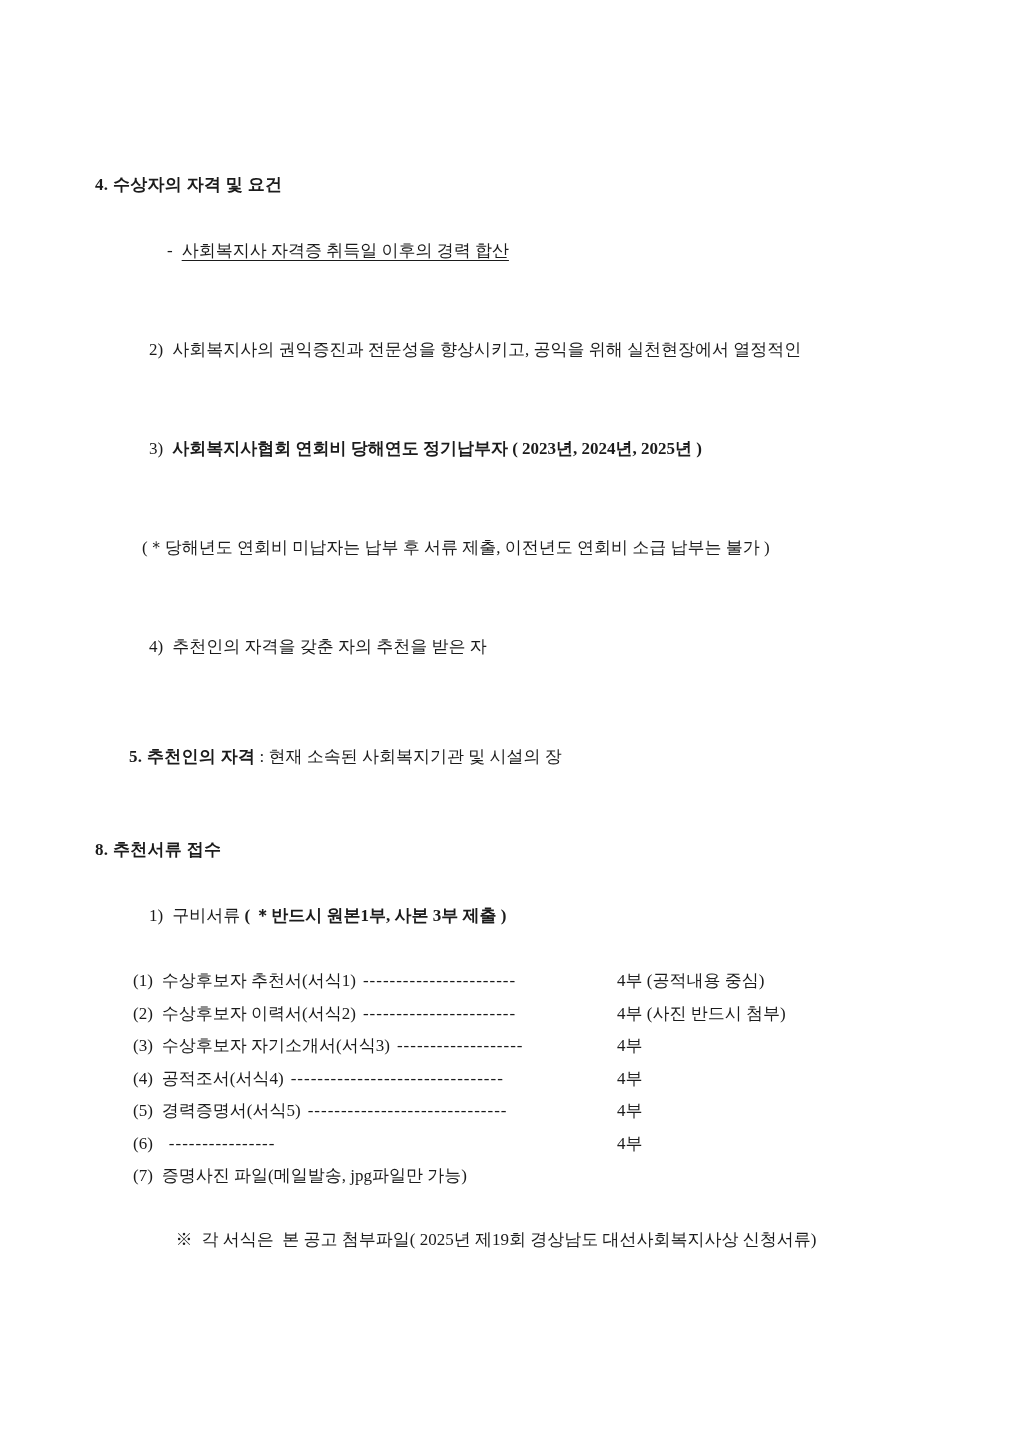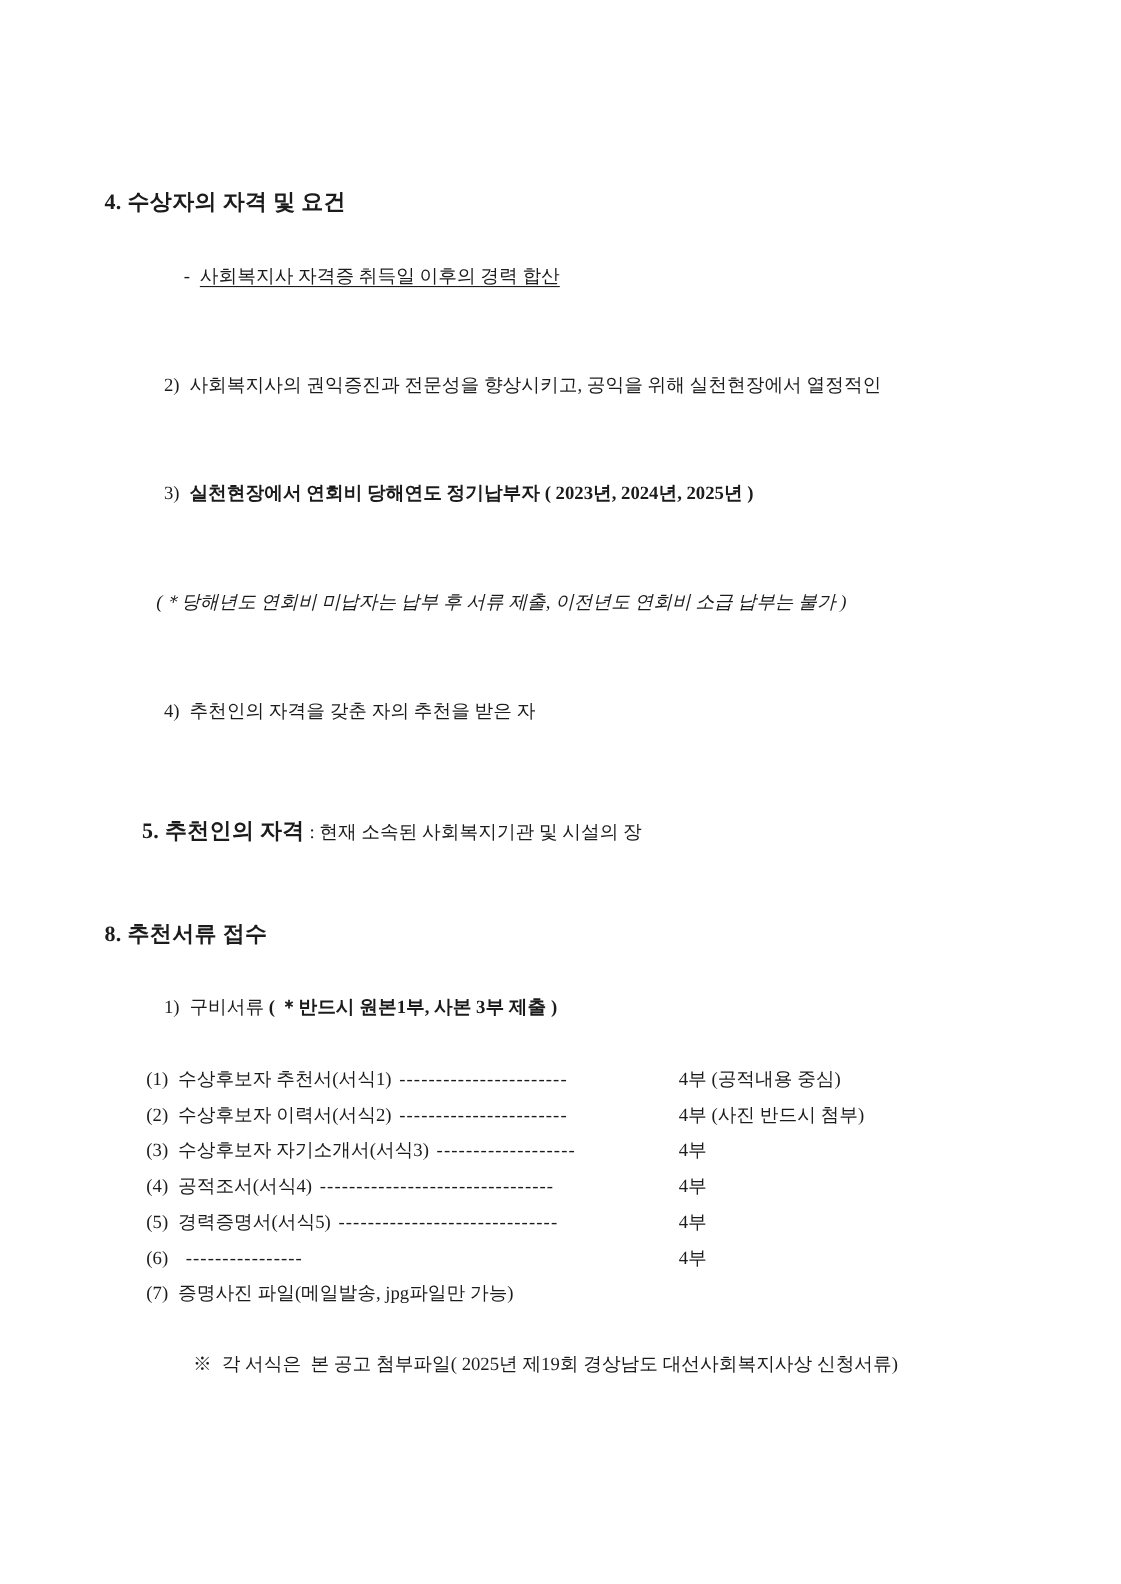--- a/index.html
+++ b/index.html
@@ -20,30 +20,30 @@
   .doc {
     padding: 168px 86px 0 95px;
   }
   .line {
     line-height: 33px;
     white-space: pre-wrap;
   }
   .line span { white-space: pre-wrap; }
   .h {
     font-weight: bold;
-    font-size: 20px;
+    font-size: 17px;
     letter-spacing: 0.3px;
   }
   .b { font-weight: bold; }
   .u {
     text-decoration: underline;
     text-underline-offset: 4px;
   }
   .ind1 { padding-left: 20px; }
-  .ind-note { padding-left: 13px; font-style: italic; }
+  .ind-note { padding-left: 13px; }
   .ind2 { padding-left: 38px; }
   .num { margin-right: 9px; }
   .dash-sub { margin-right: 9px; }
 
   
   .docrow {
     display: flex;
     line-height: 32.5px;
     padding-left: 38px;
     align-items: baseline;
@@ -81,21 +81,21 @@
 
       <div class="line ind2">
         <span class="dash-sub">-</span><span class="u">사회복지사 자격증 취득일 이후의 경력 합산</span>
       </div>
 
       <div class="line ind1">
         <span class="num">2)</span><span>사회복지사의 권익증진과 전문성을 향상시키고, 공익을 위해 실천현장에서 열정적인</span>
       </div>
 
       <div class="line ind1">
-        <span class="num">3)</span><span class="b">실천현장에서 연회비 당해연도 정기납부자 ( 2023년, 2024년, 2025년 )</span>
+        <span class="num">3)</span><span class="b">사회복지사협회 연회비 당해연도 정기납부자 ( 2023년, 2024년, 2025년 )</span>
       </div>
       <div class="line ind-note">
         <span>(＊당해년도 연회비 미납자는 납부 후 서류 제출, 이전년도 연회비 소급 납부는 불가 )</span>
       </div>
 
       <div class="line ind1">
         <span class="num">4)</span><span>추천인의 자격을 갖춘 자의 추천을 받은 자</span>
       </div>
     </section>
 

